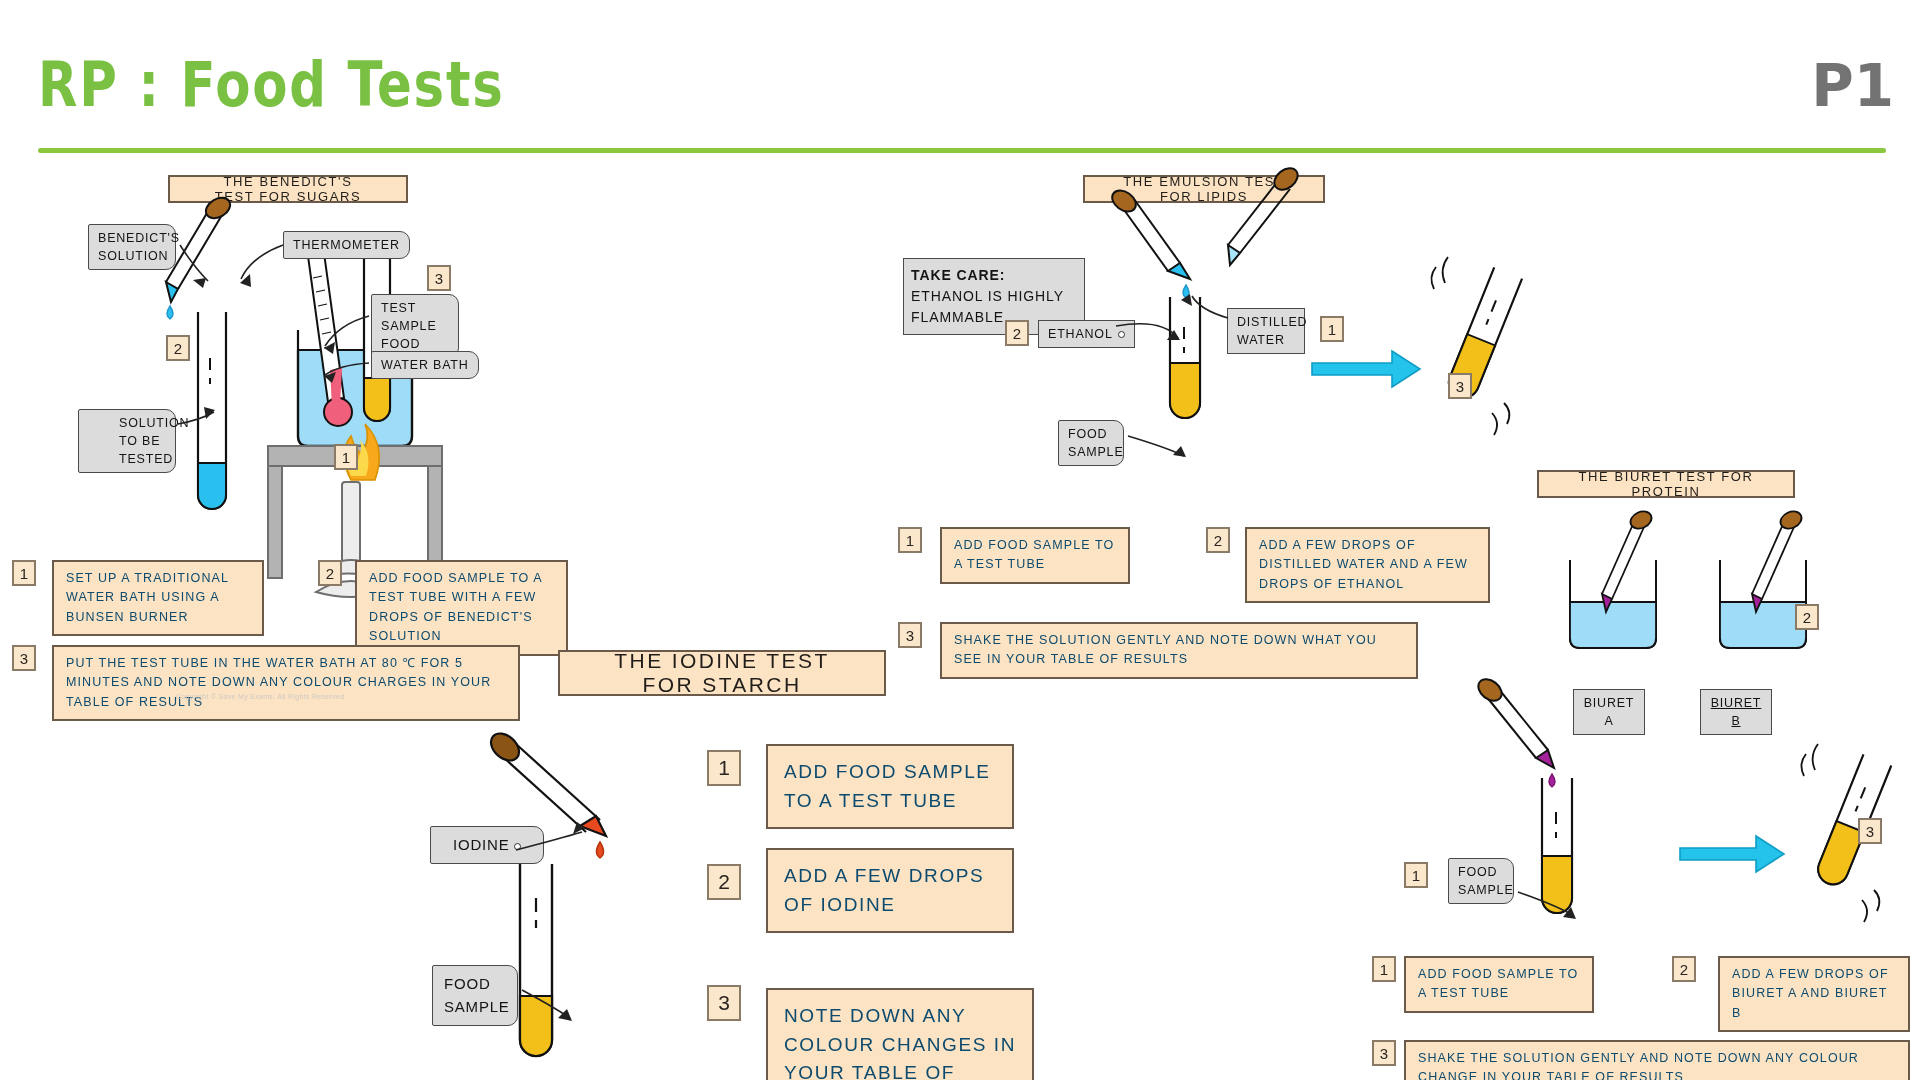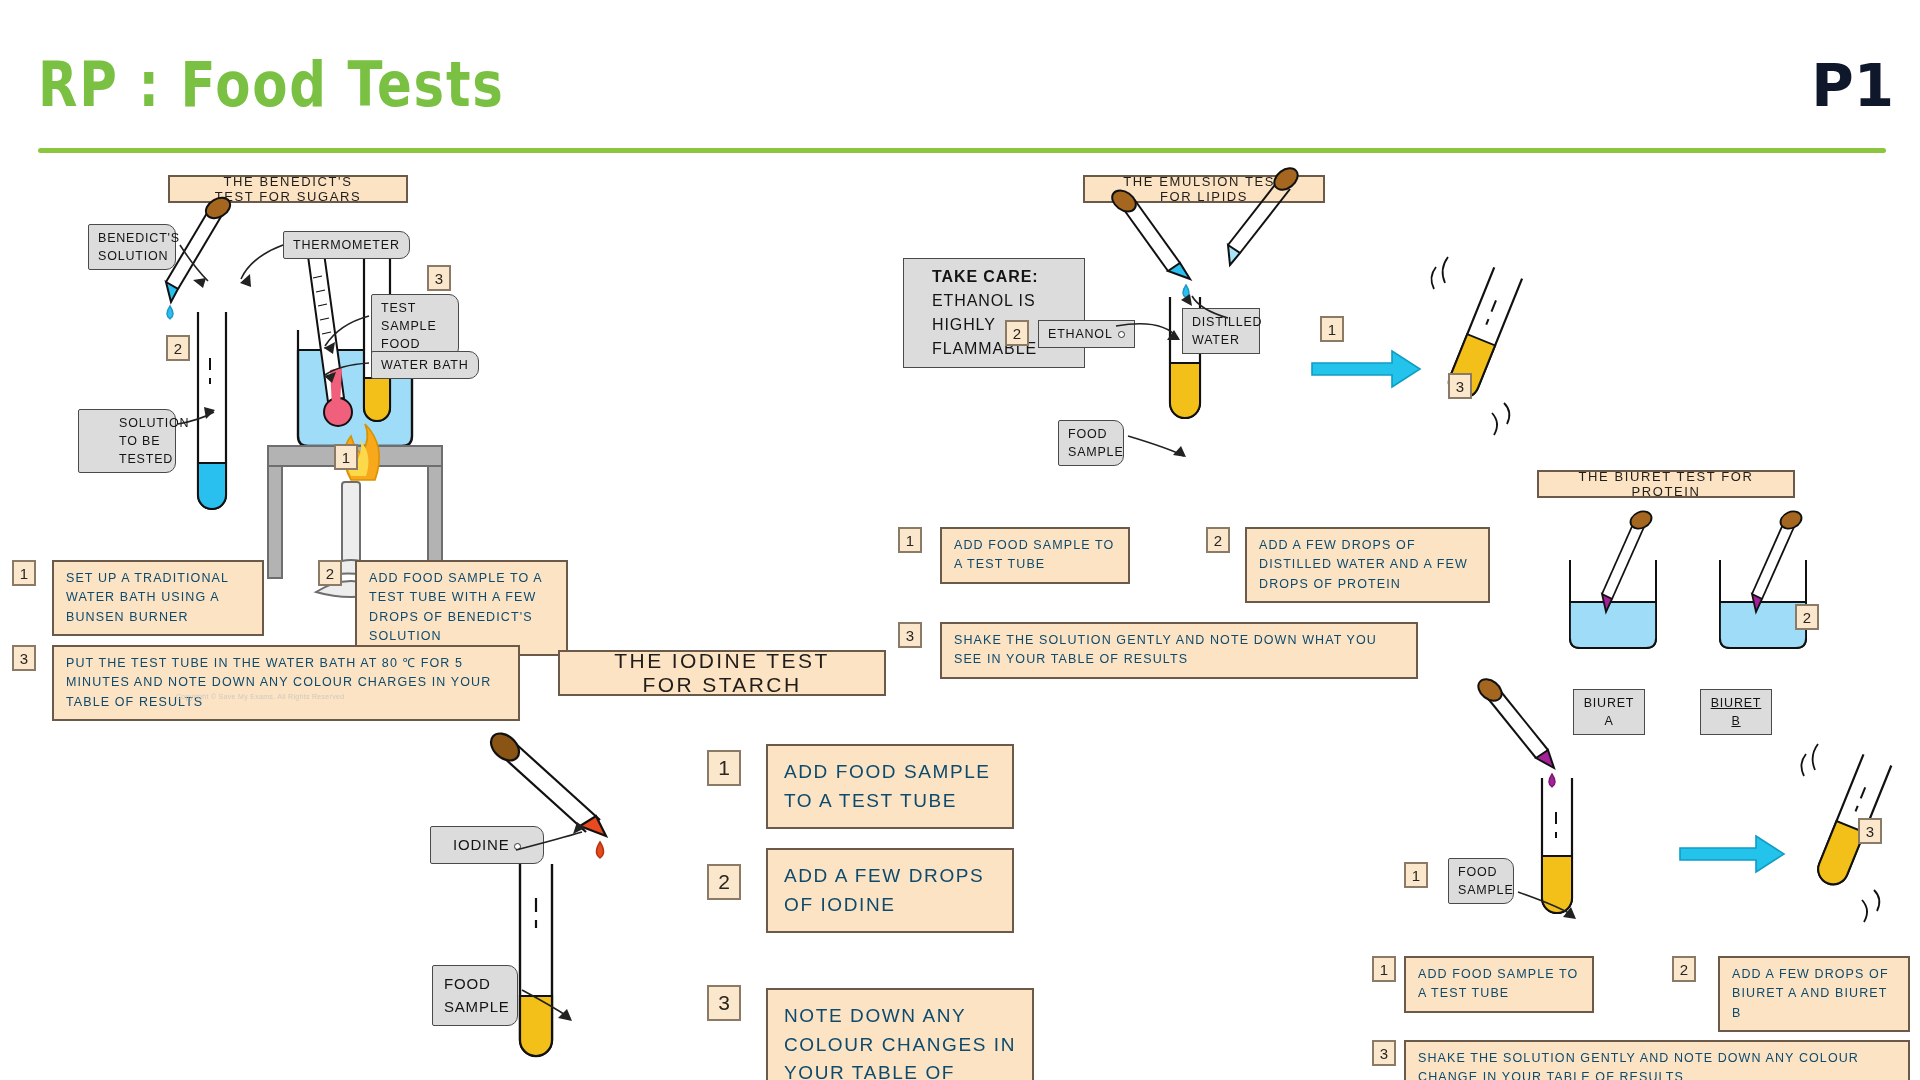--- a/index.html
+++ b/index.html
@@ -16,21 +16,21 @@
     left:38px;top:48px;
     font-family:"DejaVu Sans", sans-serif;
     font-size:62px;font-weight:700;letter-spacing:2px;
     color:#7ac143;
     font-stretch:condensed;
     transform:scaleX(.92);transform-origin:left center;
   }
   #page-number{
     right:26px;top:52px;
     font-family:"DejaVu Sans", sans-serif;
-    font-size:58px;font-weight:700;color:#0f172a;
+    font-size:58px;font-weight:700;color:#737373;
   }
   #title-rule{
     left:38px;top:148px;width:1848px;height:5px;background:#8cc63f;border-radius:3px;
   }
 
   
   .banner{
     background:#fbe3c4;border:2px solid #6b5a4a;
     font-size:13px;letter-spacing:1.6px;color:#211d1a;
     display:flex;align-items:center;justify-content:center;
@@ -62,21 +62,21 @@
     border-radius:2px;
   }
   .tag.notch{border-radius:2px 10px 10px 2px;}
   .tag.plain{border-radius:0;}
   .tag .dot{
     display:inline-block;width:5px;height:5px;border:1.3px solid #333;border-radius:50%;
     background:#fff;vertical-align:middle;margin-left:5px;
   }
   .care-box{
     background:#dcdcdc;border:1.6px solid #4a4a4a;box-sizing:border-box;
-    padding:6px 28px;font-size:16px;letter-spacing:.9px;line-height:1.5;color:#141414;
+    padding:6px 7px;font-size:14px;letter-spacing:.9px;line-height:1.5;color:#141414;
   }
   .care-box b{font-weight:700;}
   .copyright{
     left:176px;top:693px;font-size:7px;color:#cfc9c2;letter-spacing:.3px;
   }
   svg{overflow:visible;}
 </style>
 </head>
 <body>
 
@@ -221,42 +221,42 @@
     <path d="M336 32 q-8 10 -2 22"></path>
     <path d="M348 22 q-9 12 -3 26"></path>
     <path d="M404 168 q9 9 3 21"></path>
     <path d="M392 178 q9 10 2 22"></path>
   </g>
 </svg>
 
 <div class="abs tag plain" style="left:1038px;top:320px;">
   <span>ETHANOL</span><span class="dot"></span>
 </div>
-<div class="abs tag plain" style="left:1182px;top:308px;width:78px;">
+<div class="abs tag plain" style="left:1227px;top:308px;width:78px;">
   <span>DISTILLED WATER</span>
 </div>
 <div class="abs tag notch" style="left:1058px;top:420px;width:66px;">
   <span>FOOD SAMPLE</span>
 </div>
 <svg class="abs" style="left:1000px;top:280px;" width="380" height="220">
   <path d="M116 46 q46 -8 62 12" stroke="#222" stroke-width="1.6" fill="none"></path>
   <path d="M180 60 l-13 0 l7 -10 Z" fill="#222"></path>
   <path d="M228 38 q-28 -8 -36 -22" stroke="#222" stroke-width="1.6" fill="none"></path>
   <path d="M190 14 l2 12 l-11 -6 Z" fill="#222"></path>
   <path d="M128 156 q40 12 56 20" stroke="#222" stroke-width="1.6" fill="none"></path>
   <path d="M186 177 l-13 -2 l8 -9 Z" fill="#222"></path>
 </svg>
 <div class="abs badge" style="left:1005px;top:320px;">2</div>
 <div class="abs badge" style="left:1320px;top:316px;">1</div>
 <div class="abs badge" style="left:1448px;top:373px;">3</div>
 
 <div class="abs badge" style="left:898px;top:527px;">1</div>
 <div class="abs step-box" style="left:940px;top:527px;width:190px;">ADD  FOOD SAMPLE TO A TEST  TUBE</div>
 <div class="abs badge" style="left:1206px;top:527px;">2</div>
-<div class="abs step-box" style="left:1245px;top:527px;width:245px;">ADD A FEW  DROPS  OF  DISTILLED WATER AND  A  FEW  DROPS  OF PROTEIN</div>
+<div class="abs step-box" style="left:1245px;top:527px;width:245px;">ADD A FEW  DROPS  OF  DISTILLED WATER AND  A  FEW  DROPS  OF ETHANOL</div>
 <div class="abs badge" style="left:898px;top:622px;">3</div>
 <div class="abs step-box" style="left:940px;top:622px;width:478px;">SHAKE  THE  SOLUTION  GENTLY  AND  NOTE  DOWN  WHAT  YOU  SEE  IN YOUR  TABLE  OF  RESULTS</div>
 
 <div class="abs banner big" style="left:558px;top:650px;width:328px;height:46px;">THE  IODINE  TEST  FOR  STARCH</div>
 
 <svg class="abs" style="left:420px;top:740px;" width="230" height="340" viewBox="0 0 230 340">
 
   <path d="M100 124 L100 300 a16 16 0 0 0 32 0 L132 124" fill="#ffffff" stroke="#111" stroke-width="2.4"></path>
   <path d="M100 256 L100 300 a16 16 0 0 0 32 0 L132 256 Z" fill="#f2c018" stroke="#111" stroke-width="2.2"></path>
   <line x1="116" y1="158" x2="116" y2="172" stroke="#111" stroke-width="2.2"></line>

